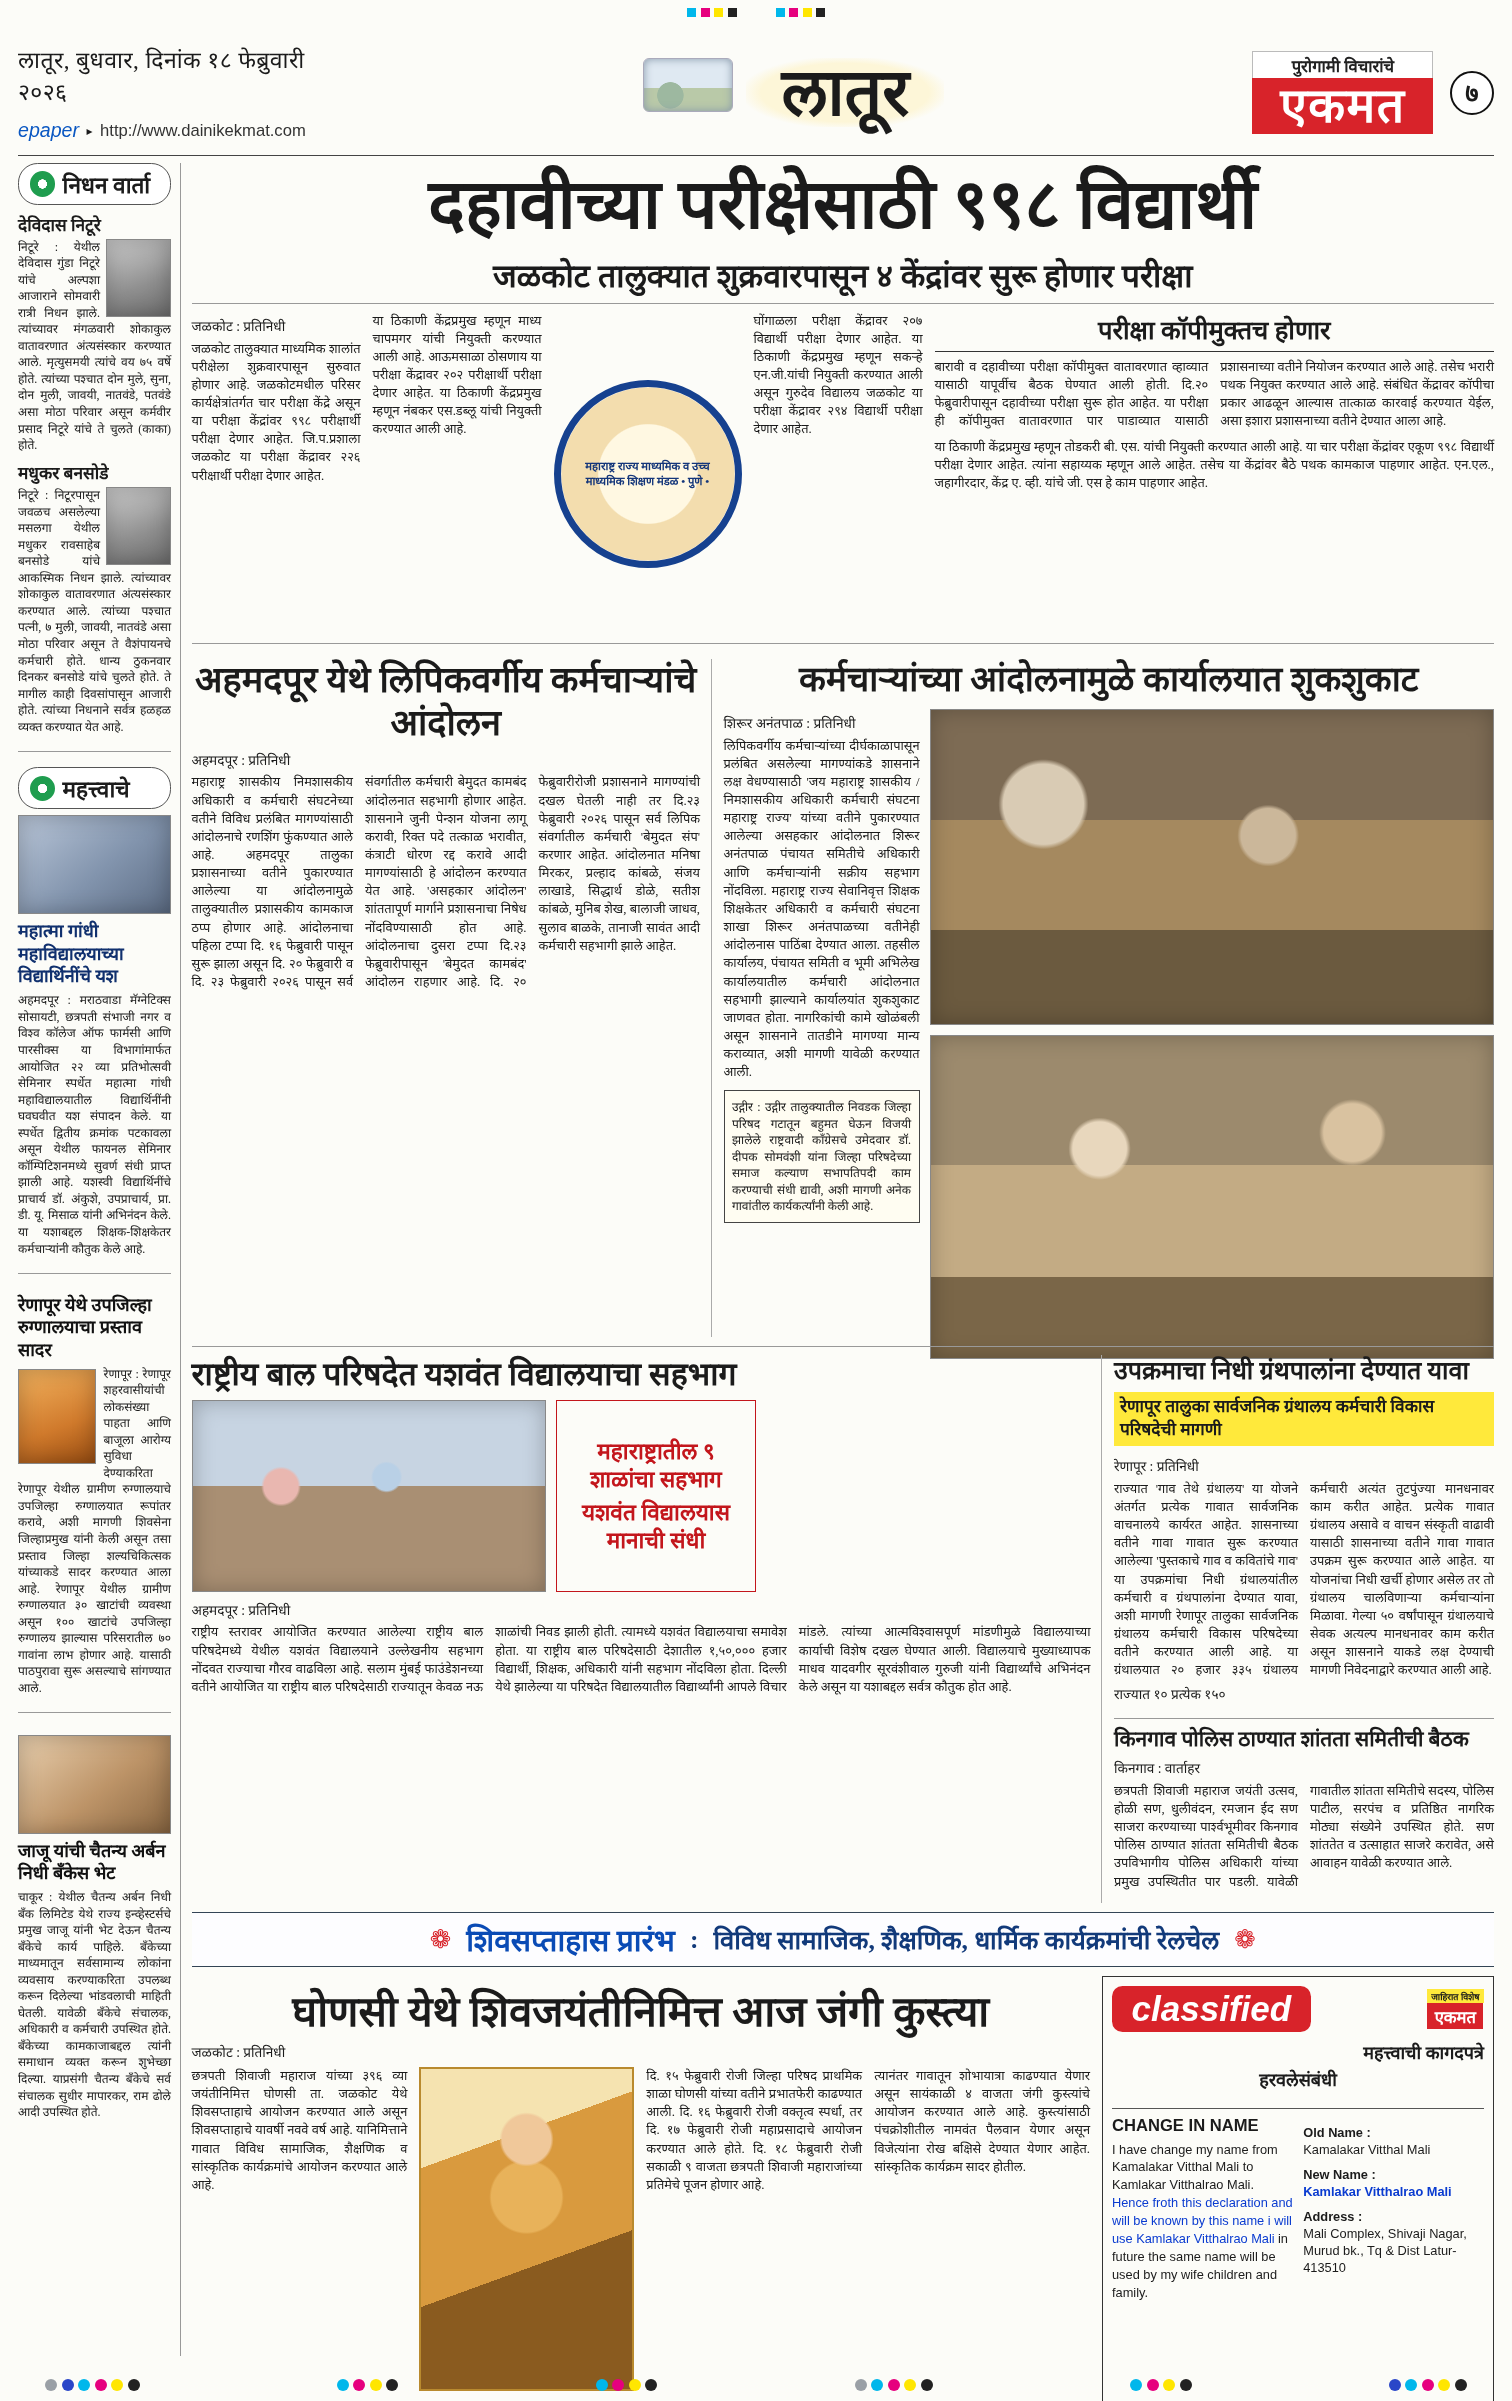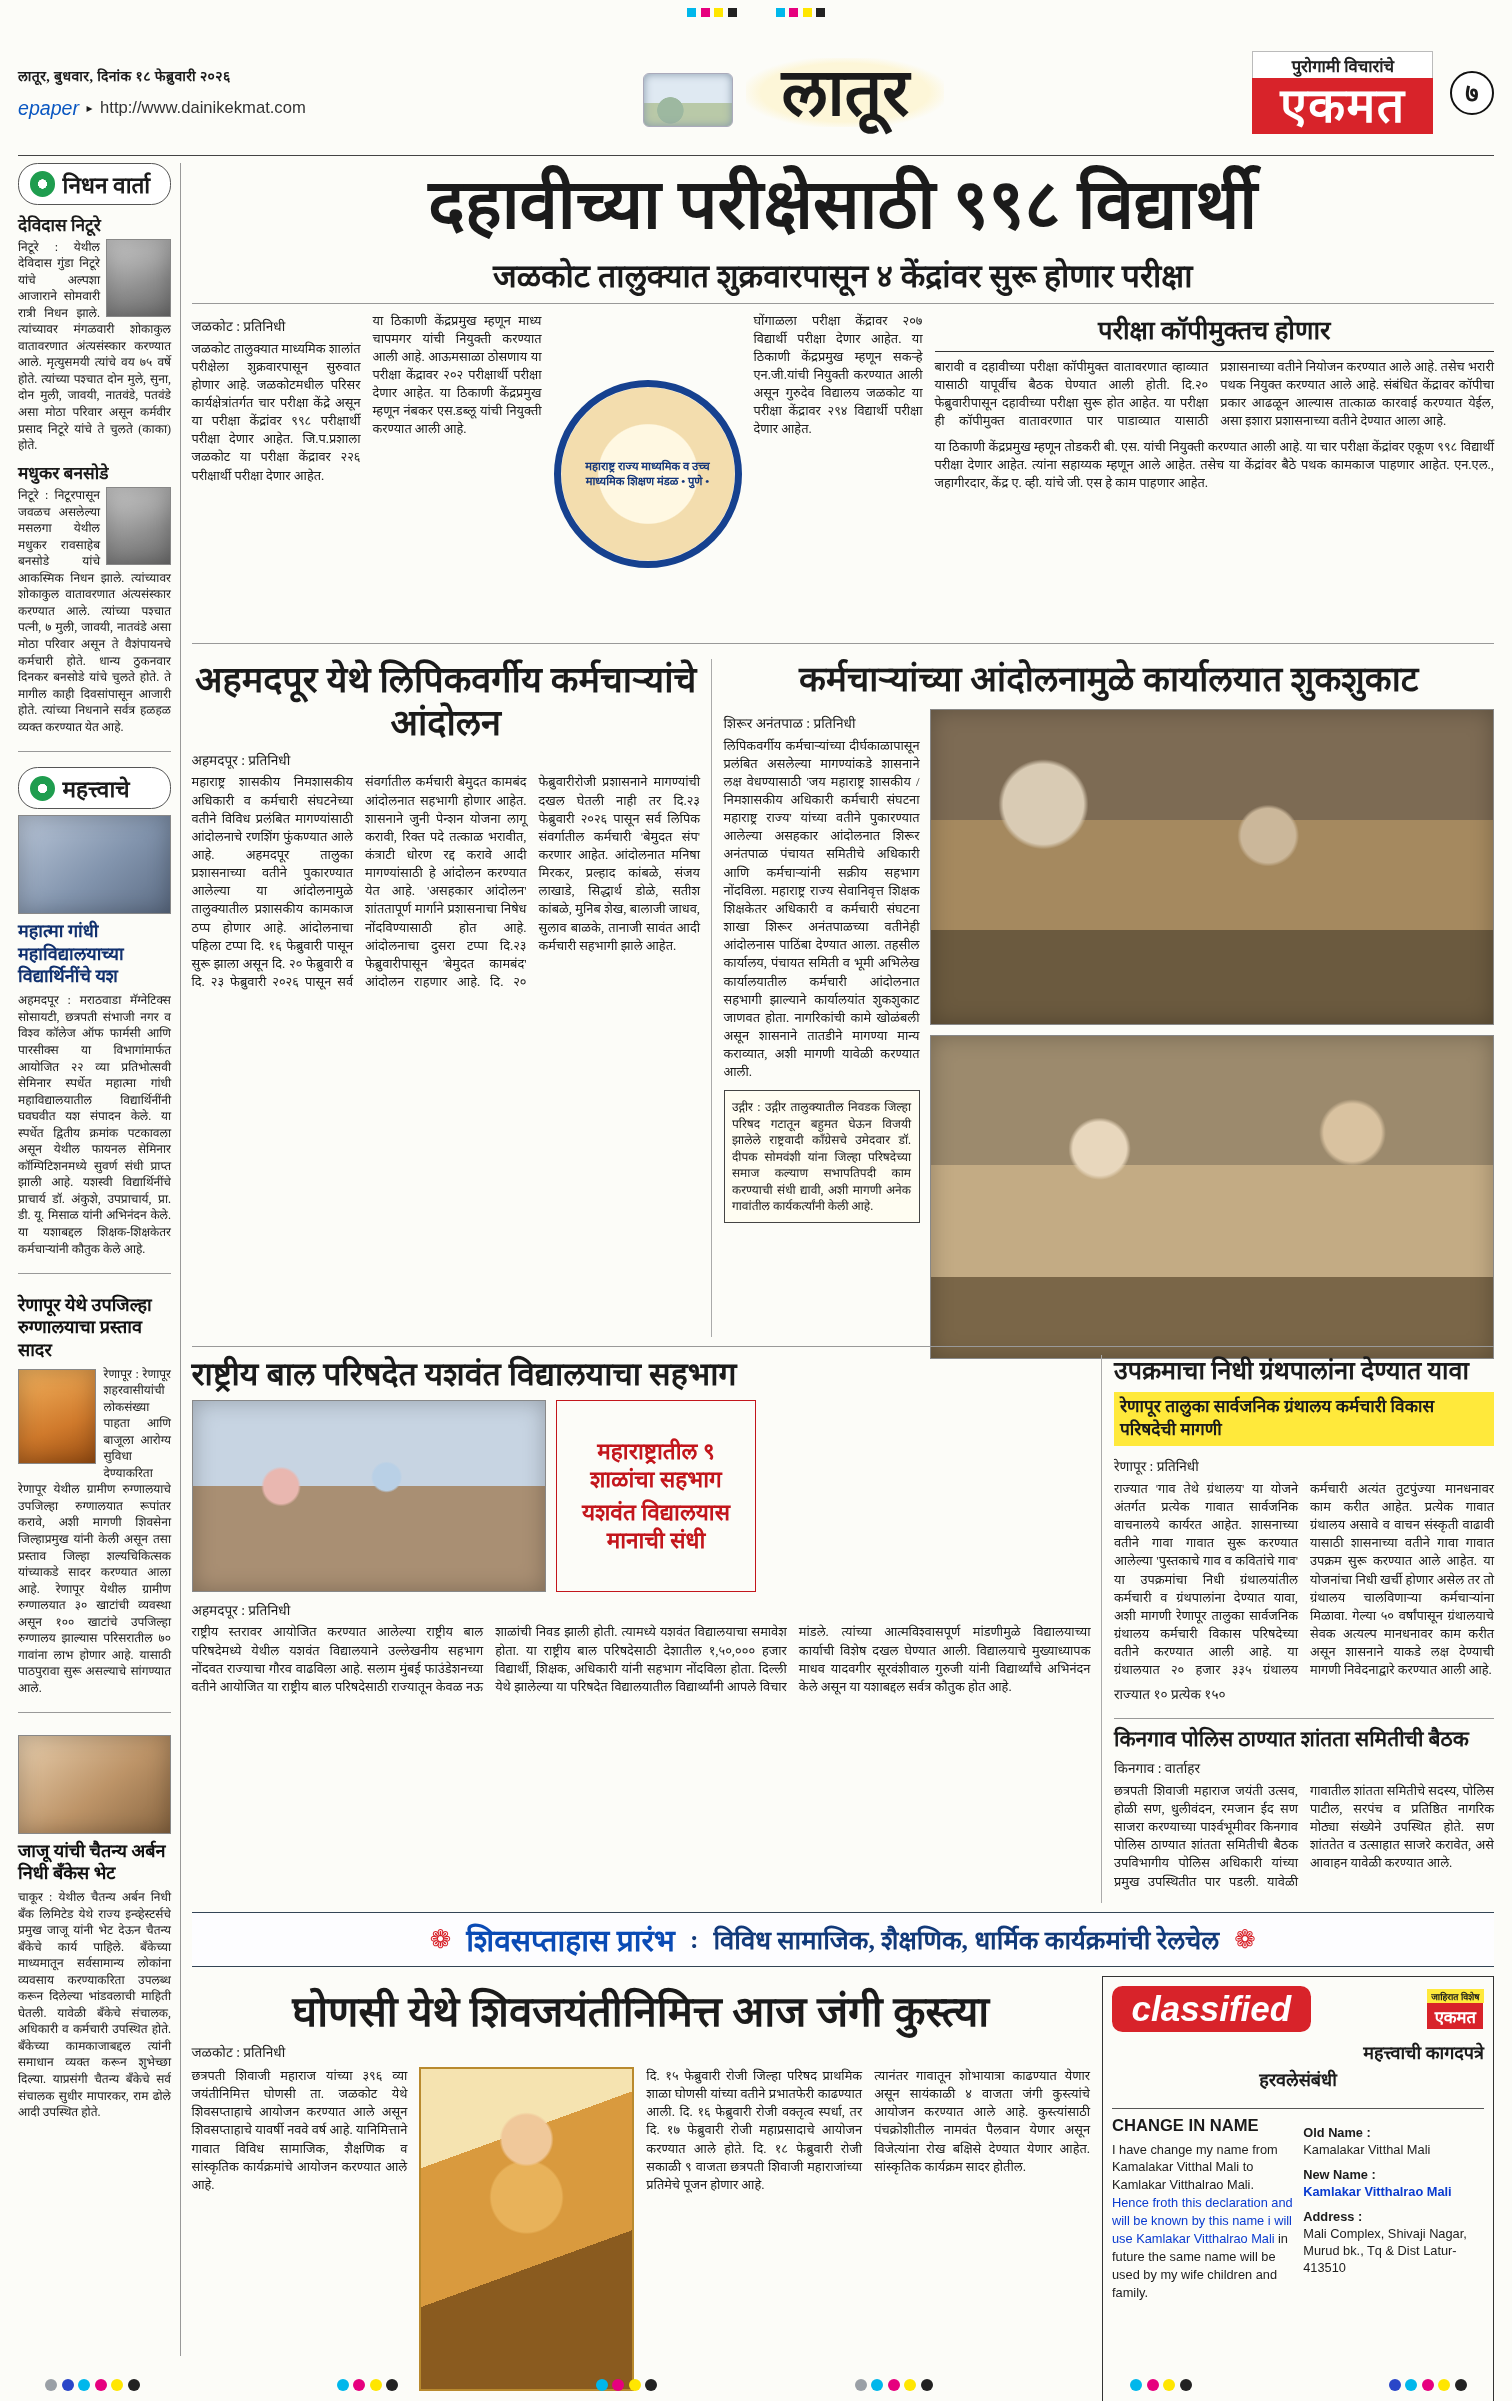--- a/index.html
+++ b/index.html
@@ -18,25 +18,25 @@
   .reg-row{position:absolute;left:0;right:0;display:flex;justify-content:center;gap:4.5px;align-items:center}
   .reg-top{top:7.5px}
   .reg-bottom{bottom:10.5px;justify-content:space-between;padding:0 45px}
   .reg-group{display:flex;gap:4.5px}
   .dot{width:12px;height:12px;border-radius:50%}
   .sq{width:9px;height:9px}
   .c-c{background:#00b7eb}.c-m{background:#e6007e}.c-y{background:#ffe600}.c-k{background:#222}.c-g{background:#9aa0a6}.c-b{background:#2a46c8}
   
   .hdr{position:absolute;top:36px;left:18px;right:18px;height:113px;display:flex;align-items:center}
   .hdr-left{width:324px}
-  .dateline{font-size:14px;font-weight:700;letter-spacing:0.4px}
+  .dateline{font-size:23px;font-weight:400;letter-spacing:0.4px}
   .epaper-row{margin-top:12px;display:flex;align-items:center;gap:7.5px;font-family:"Liberation Sans",sans-serif}
   .epaper-badge{color:#0a57c2;font-weight:400;font-size:19.6px;font-style:italic}
   .epaper-url{font-size:16.6px;color:#333}
-  .hdr-center{flex:1;display:flex;align-items:flex-end;justify-content:center;gap:13.6px}
+  .hdr-center{flex:1;display:flex;align-items:flex-start;justify-content:center;gap:13.6px}
   .mast-logo{width:90px;height:54px;border-radius:6px;background:
      radial-gradient(circle at 30% 70%, #9db8a0 0 18%, transparent 19%),
      linear-gradient(180deg,#dfe9f2 0 55%, #b9c9a8 55% 100%);
      border:0.8px solid #aab;box-shadow:inset 0 0 9px #8899aa}
   .city-title{font-size:66px;font-weight:700;line-height:1;padding:1.5px 35px;
      background:radial-gradient(ellipse at center,#fdf6d8 0 60%,transparent 75%)}
   .hdr-right{width:249px;display:flex;align-items:center;justify-content:flex-end;gap:16.6px}
   .brand-stack{width:181px;text-align:center}
   .brand-tagline{font-size:16.6px;font-weight:700;color:#222;border:0.8px solid #bbb;border-bottom:none;padding:1.5px 0;background:#fff}
   .brand-name{background:var(--brand-red);color:#fff;font-weight:700;font-size:48px;line-height:1.15;letter-spacing:1.5px}

